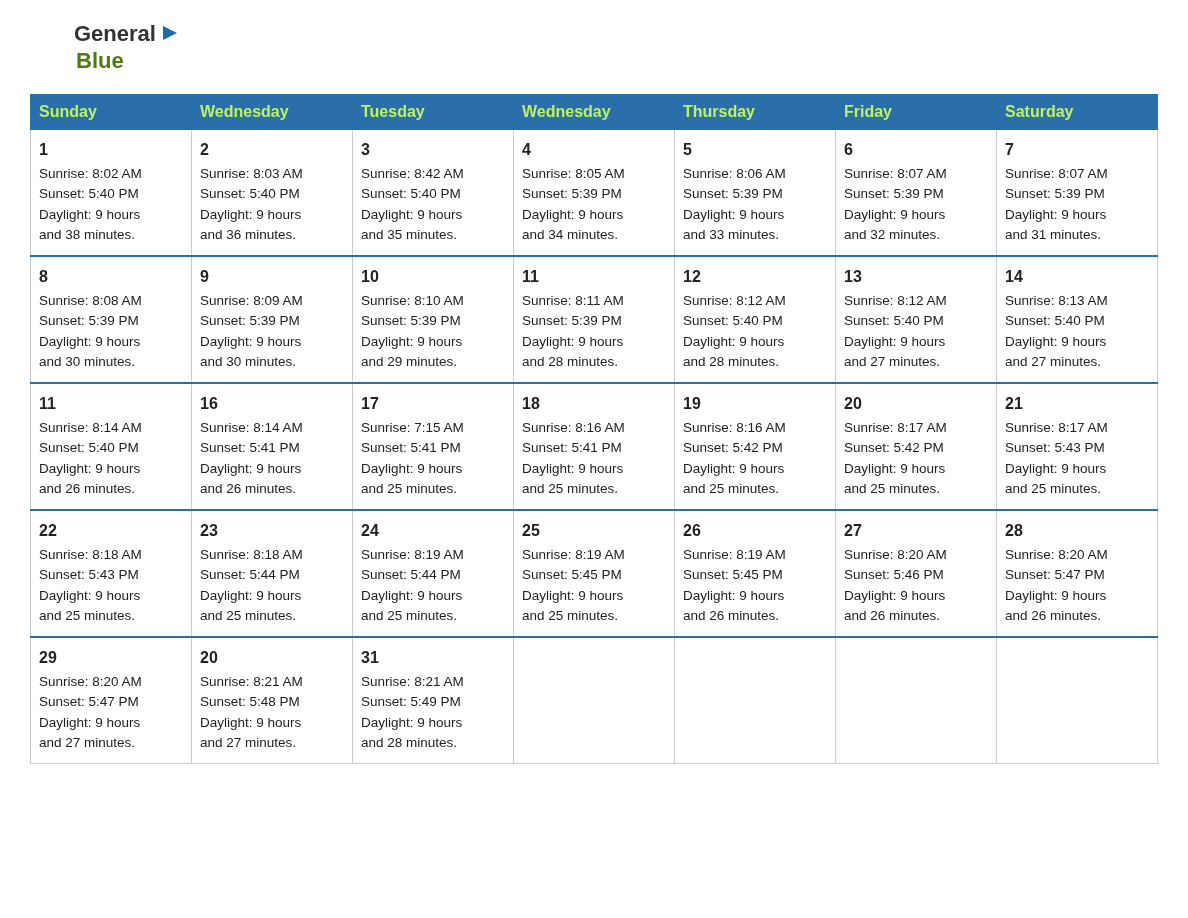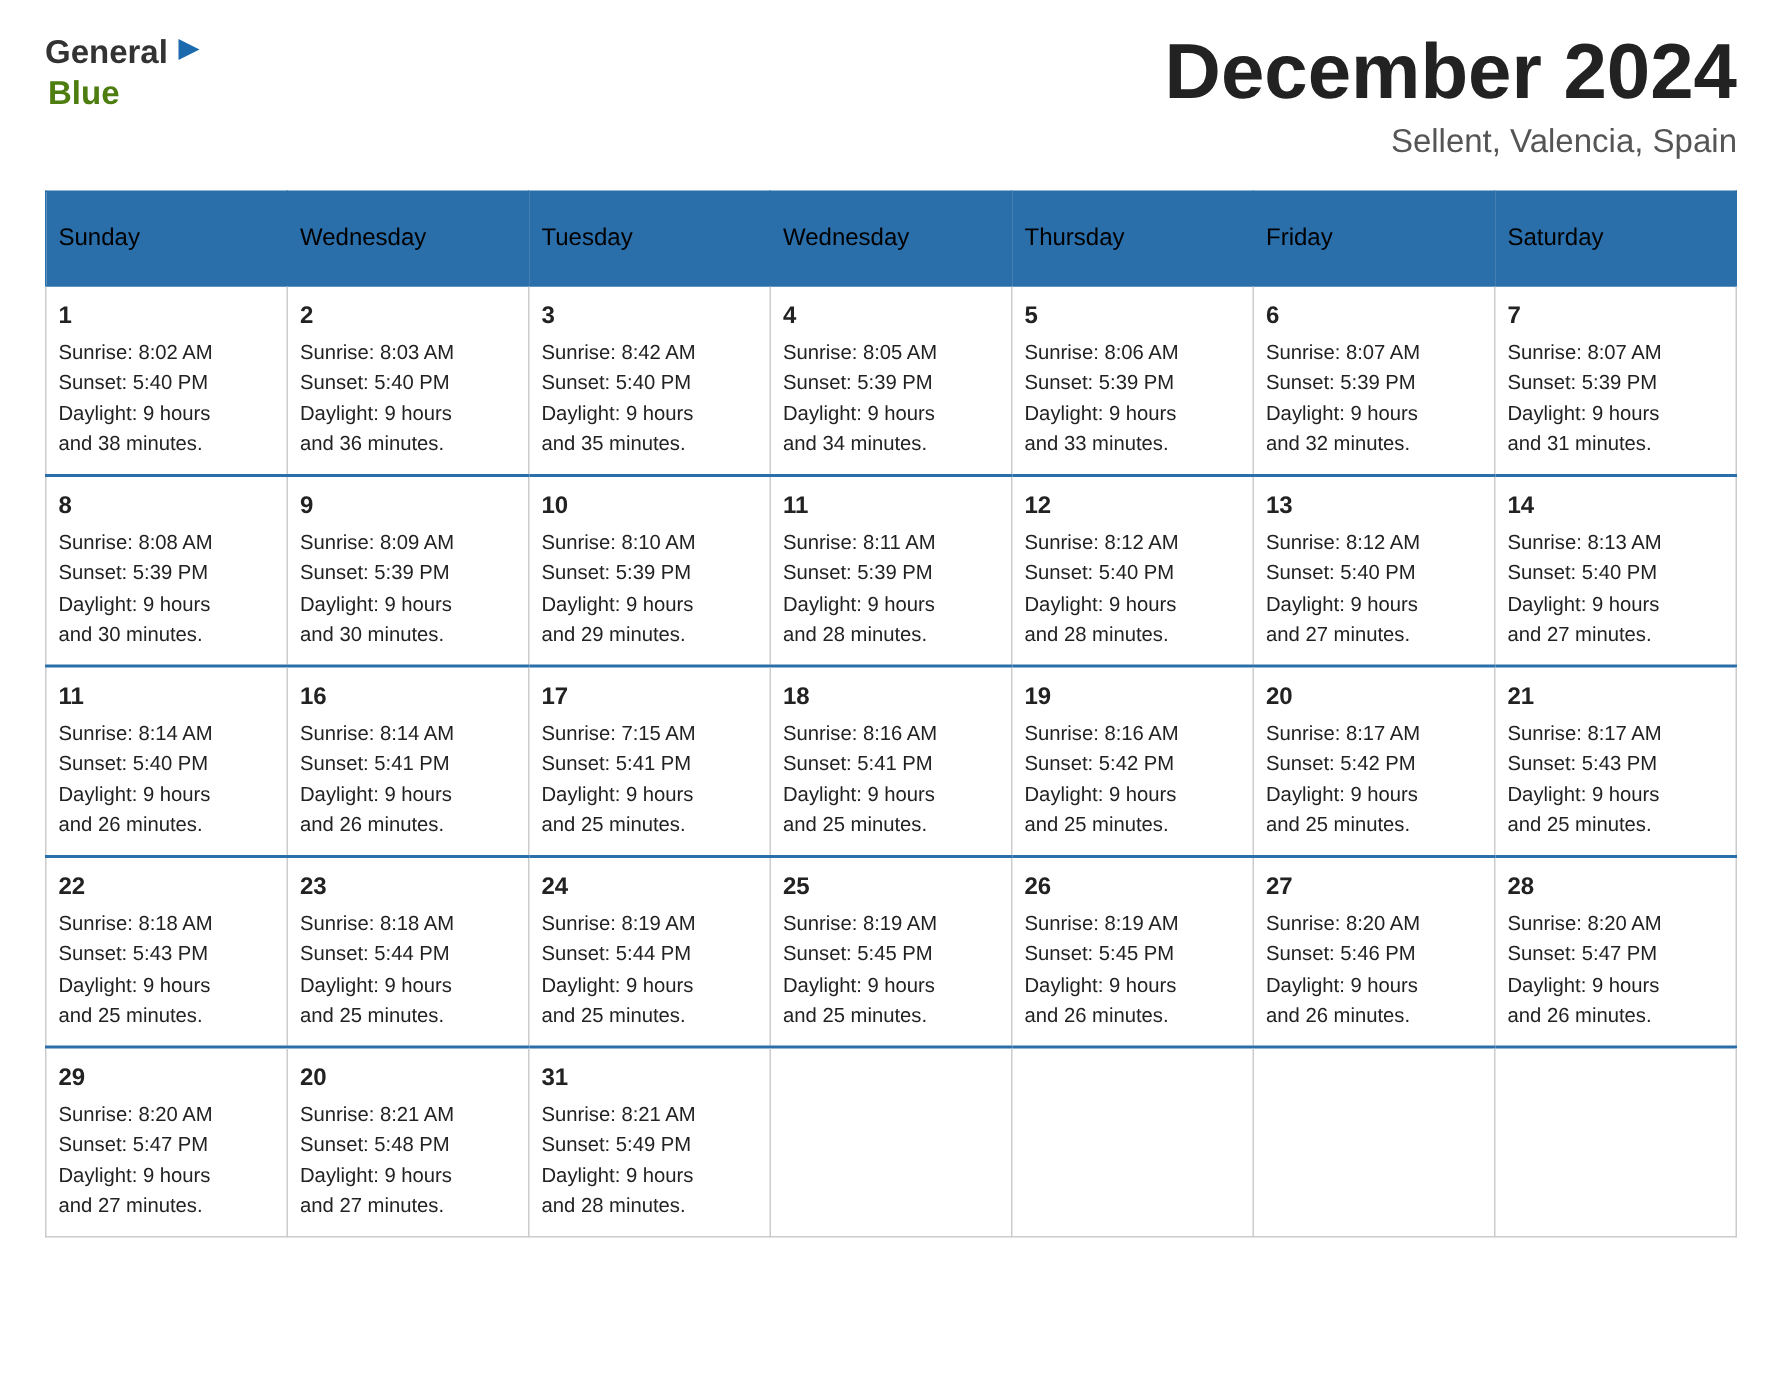--- a/index.html
+++ b/index.html
@@ -39,24 +39,24 @@
       color: #555;
       margin-top: 4px;
     }
     table {
       width: 100%;
       border-collapse: collapse;
       table-layout: fixed;
     }
     thead tr th {
       background: #2a6eaa;
-      color: #000000;
-      padding: 22px 8px;
+      color: #bef264;
+      padding: 8px 8px;
       font-size: 16px;
-      font-weight: normal;
+      font-weight: bold;
       text-align: left;
       border: 1px solid #2a6eaa;
     }
     tbody tr td {
       vertical-align: top;
       padding: 8px 8px 10px 8px;
       border: 1px solid #ccc;
       font-size: 13.5px;
       color: #222;
       line-height: 1.5;
@@ -76,35 +76,31 @@
     }
     .empty-cell {
       background: #fff;
     }
   </style>
 </head>
 <body>
 
 <div class="header">
   <div class="logo">
-    <div style="display:flex; flex-direction:column; align-items:flex-start;">
+    <div style="display:flex; flex-direction:column; align-items:flex-start;margin-left:44px;">
       <div style="display:flex; align-items:center;">
         <span class="logo-text">General</span>
         <div style="display:inline-block; margin-left:3px; margin-top:2px;">
           <svg width="22" height="22" viewBox="0 0 22 22">
             <polygon points="4,4 18,11 4,18" fill="#1a6aad"></polygon>
           </svg>
         </div>
       </div>
       <span class="logo-text" style="color:#4d7c0f; margin-left:2px;">Blue</span>
     </div>
-  </div>
-  <div class="title-block">
-    <div class="month-title">December 2024</div>
-    <div class="location">Sellent, Valencia, Spain</div>
   </div>
 </div>
 
 <table>
   <thead>
     <tr>
     <th>Sunday</th>
         <th>Wednesday</th>
         <th>Tuesday</th>
         <th>Wednesday</th>

